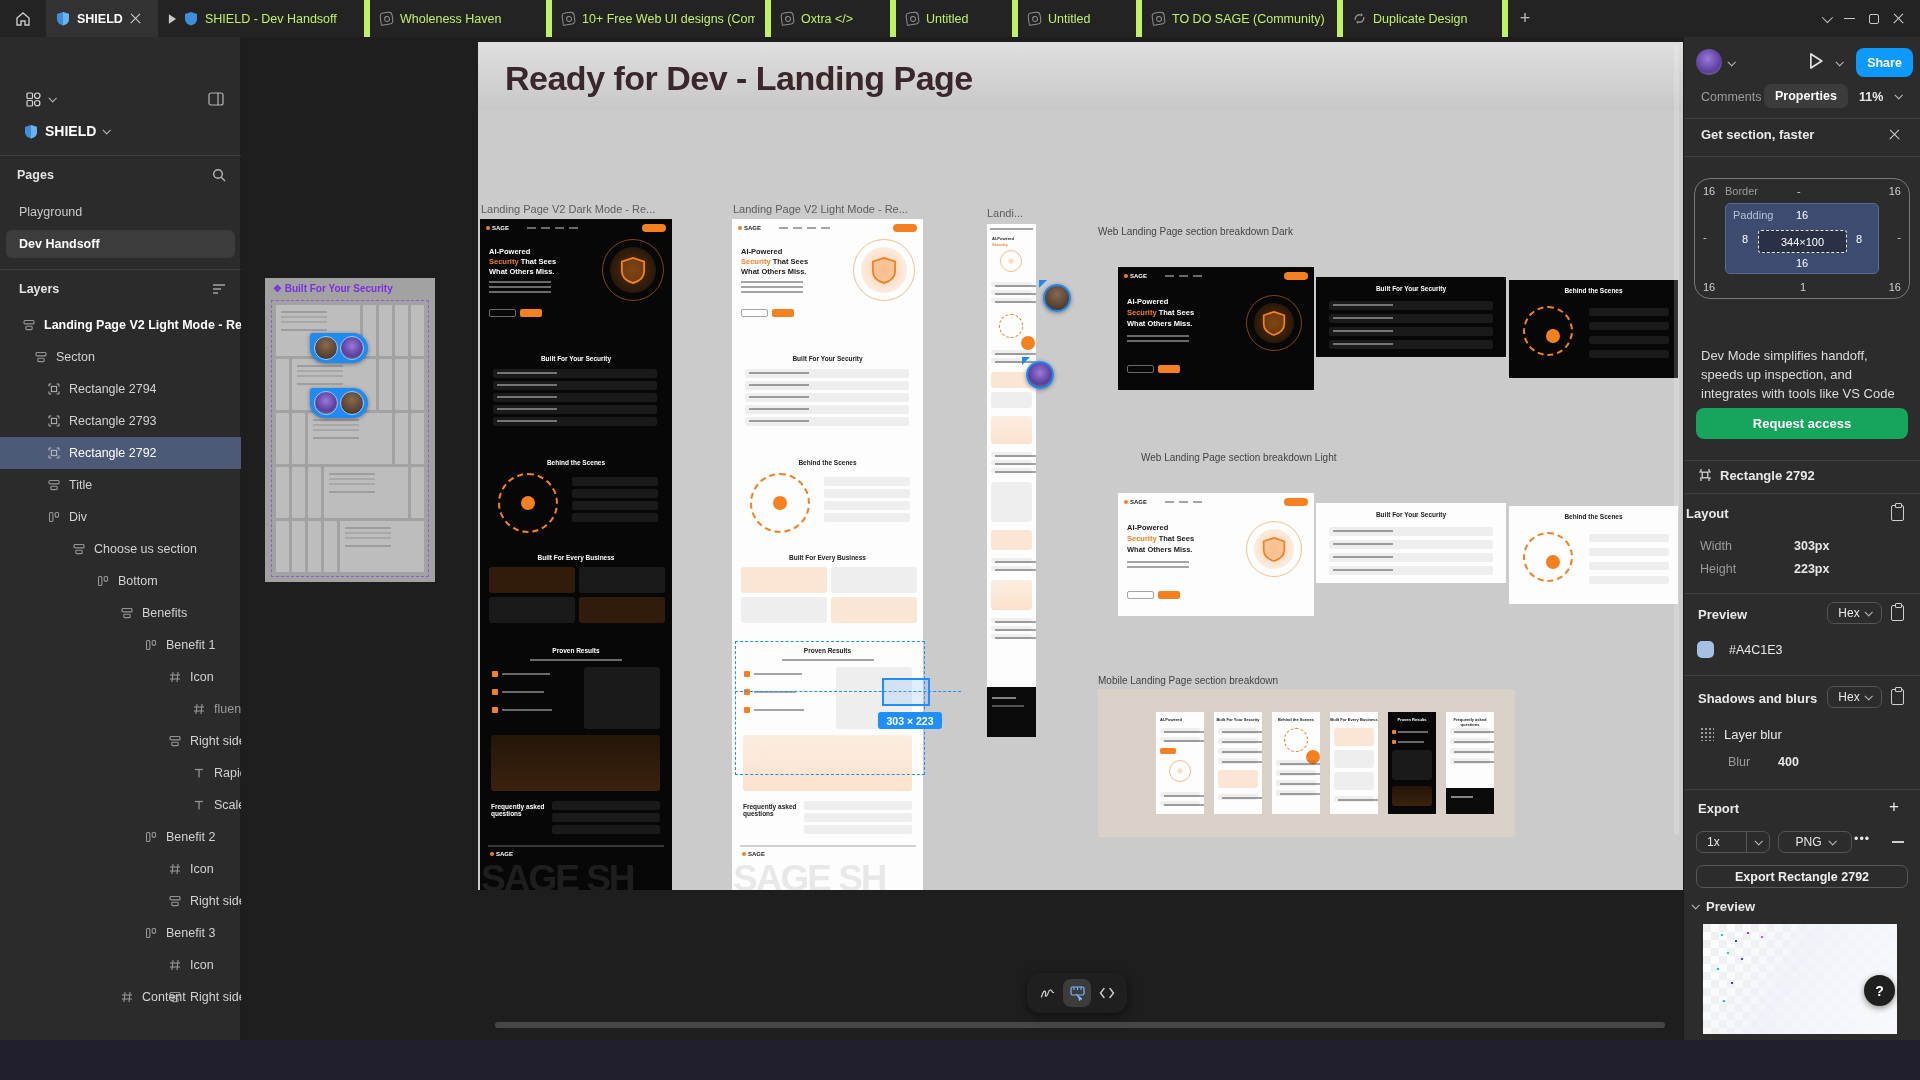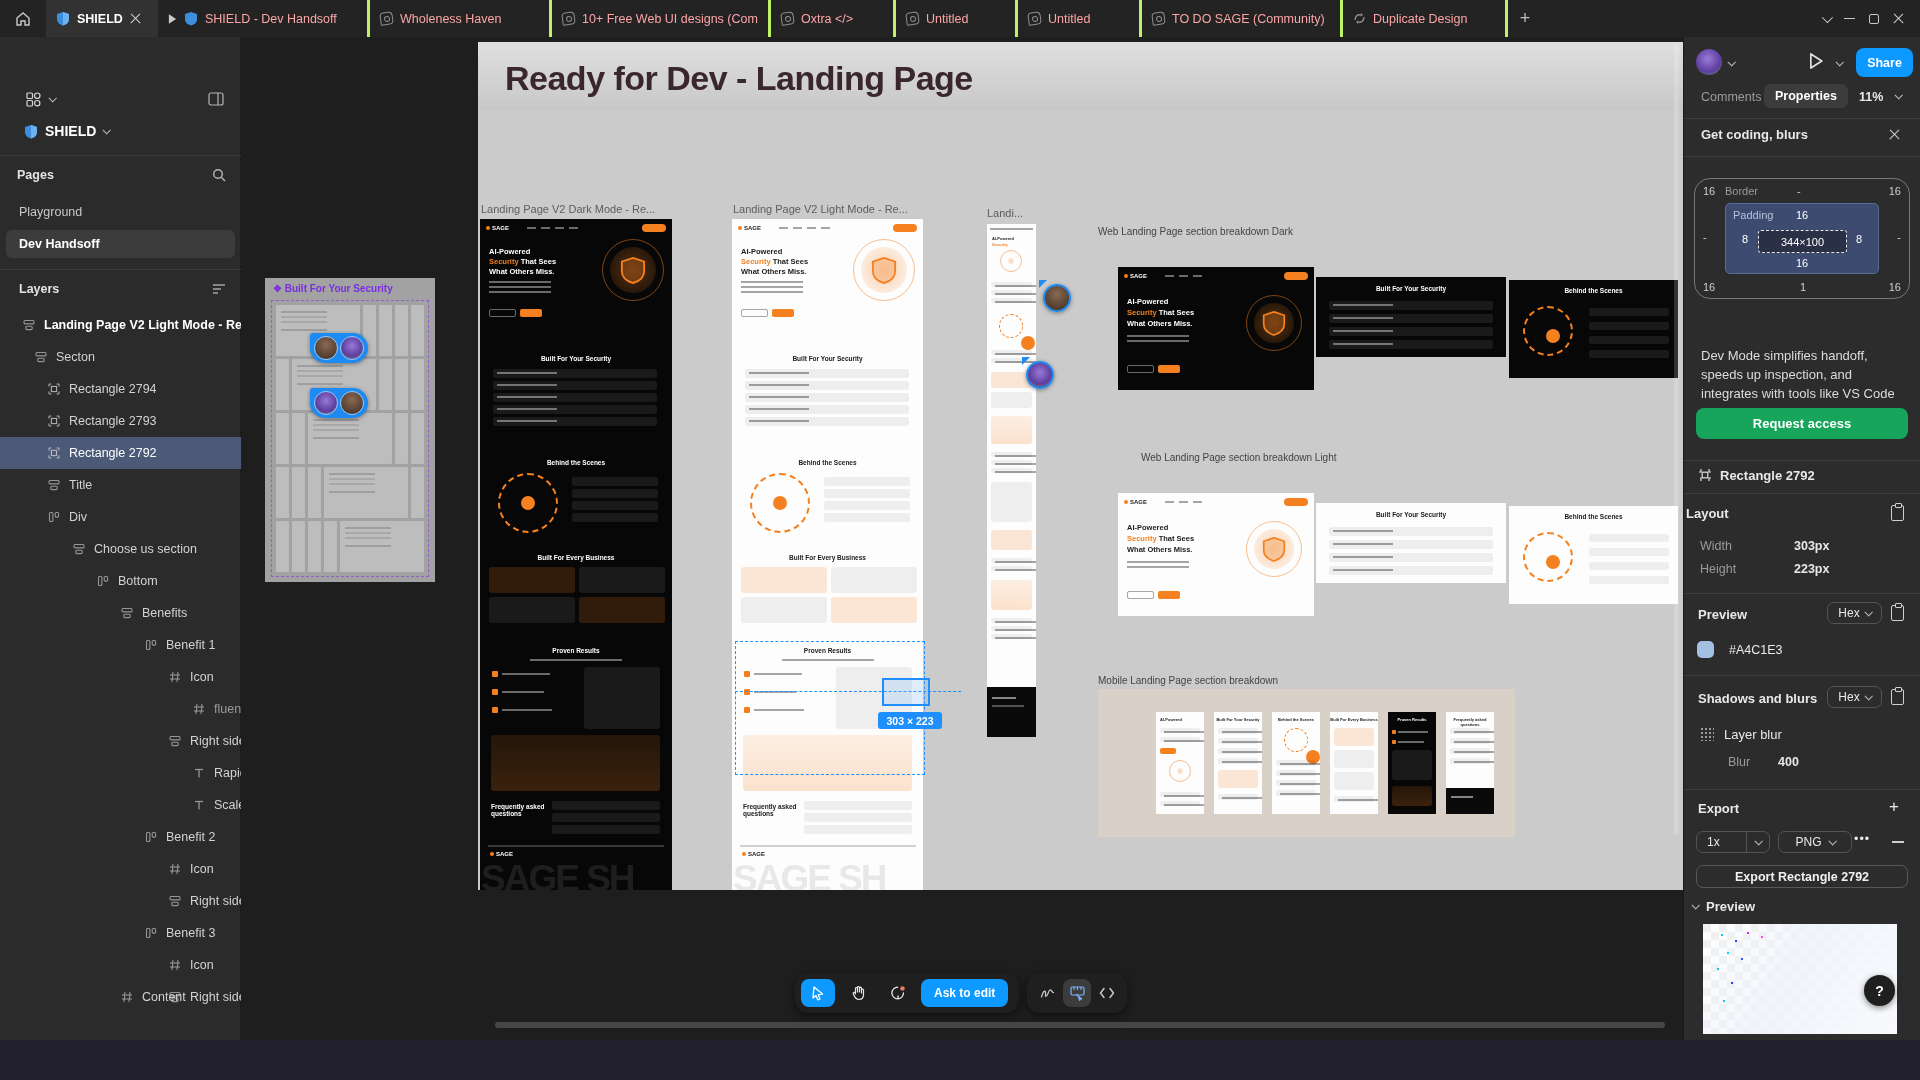--- a/index.html
+++ b/index.html
@@ -3,22 +3,22 @@
 <meta charset="utf-8">
 <style>
   * { margin:0; padding:0; box-sizing:border-box; }
   html,body { width:1920px; height:1080px; overflow:hidden; background:#1e1e1e;
     font-family:"Liberation Sans", sans-serif; -webkit-font-smoothing:antialiased; }
   .abs { position:absolute; }
   
   #tabbar { position:absolute; left:0; top:0; width:1920px; height:37px; background:#232323;
     display:flex; align-items:stretch; z-index:50; }
   .home-btn { width:46px; display:flex; align-items:center; justify-content:center; color:#c9c9c9; }
-  .tab { display:flex; align-items:center; gap:7px; padding:0 10px; font-size:12.5px; color:#fca5a5;
-    border-right:3px solid #bef264; white-space:nowrap; overflow:hidden; position:relative; }
+  .tab { display:flex; align-items:center; gap:7px; padding:0 10px; font-size:12.5px; color:#bef264;
+    border-right:6px solid #bef264; white-space:nowrap; overflow:hidden; position:relative; }
   .tab.active { background:#323232; color:#fff; font-weight:bold; border-right:none; }
   .tab .tlabel { overflow:hidden; text-overflow:clip; }
   .fileicon { width:13px; height:13px; border:1.3px solid #8f8f8f; border-radius:4px 4px 4px 1px;
     position:relative; flex:none; transform:rotate(-8deg); }
   .fileicon::after{ content:""; position:absolute; left:3px; top:3px; width:4px; height:4px;
     border:1.2px solid #8f8f8f; border-radius:50%; }
   .shield-ic { width:14px; height:15px; flex:none; }
   .xbars { position:relative; width:11px; height:11px; flex:none; cursor:pointer; }
   .xbars::before,.xbars::after{ content:""; position:absolute; left:-1px; top:5px; width:13px; height:1.4px; background:#cfcfcf; }
   .xbars::before{ transform:rotate(45deg);} .xbars::after{ transform:rotate(-45deg);}
@@ -864,39 +864,20 @@
         <div class="abs" style="left:0; bottom:0; width:48px; height:26px; background:#0a0a0a"></div>
         <div class="m-l" style="left:5px; bottom:16px; width:22px; background:rgba(255,255,255,.5)"></div>
       </div>
   </div>
 
   <div class="sel-rect" style="left:494px; top:604px; width:190px; height:134px"></div>
   <div class="sel-hline" style="left:494px; top:654px; width:226px"></div>
   <div class="hover-rect" style="left:641px; top:641px; width:48px; height:28px"></div>
   <div class="size-badge" style="left:637px; top:675px; width:64px; height:17px">303 × 223</div>
 
-  <div class="ftool" style="left:554px; top:936px; width:224px">
-    <div class="tool active-blue">
-      <svg width="14" height="15" viewBox="0 0 14 15">
-          <path d="M3 1 L11.5 8 L7.2 8.6 L9 13 L6.8 13.8 L5 9.6 L2 12 Z" fill="none" stroke="#fff" stroke-width="1.3" stroke-linejoin="round"></path>
-        </svg>
-    </div>
-    <div class="tool">
-      <svg width="15" height="16" viewBox="0 0 15 16">
-          <path d="M4.5 8 V3.5 a1 1 0 0 1 2 0 V7 M6.5 7 V2.5 a1 1 0 0 1 2 0 V7 M8.5 7 V3.2 a1 1 0 0 1 2 0 V8 M10.5 8 V5 a1 1 0 0 1 2 0 v4.5 c0 3-1.8 5-4.5 5 c-2.2 0-3.4-1-4.4-3 L2.2 8.7 a1.1 1.1 0 0 1 1.9-1 L4.5 9" fill="none" stroke="#e8e8e8" stroke-width="1.2" stroke-linecap="round"></path>
-        </svg>
-    </div>
-    <div class="tool">
-      <svg width="16" height="16" viewBox="0 0 16 16">
-          <path d="M13.5 8 a5.8 5.8 0 1 1 -5.8 -5.8 M8 13.8 L8 11" fill="none" stroke="#e8e8e8" stroke-width="1.3" stroke-linecap="round"></path>
-          <circle cx="12.5" cy="3.5" r="2.2" fill="#f07a6a"></circle>
-        </svg>
-    </div>
-    <div class="ask-btn">Ask to edit</div>
-  </div>
   <div class="ftool" style="left:786px; top:936px; width:100px; gap:2px">
     <div class="tool" style="width:30px">
       <svg width="15" height="13" viewBox="0 0 15 13">
           <path d="M1.5 10 C3 4 5 3 5.5 5 C6 7 4.5 10 6.5 9 C8.5 8 8 3.5 10 3 C12 2.5 12 6 13.5 5.5" fill="none" stroke="#cfcfcf" stroke-width="1.2" stroke-linecap="round"></path>
         </svg>
     </div>
     <div class="tool active-gray" style="width:30px">
       <svg width="15" height="15" viewBox="0 0 15 15">
           <rect x="1" y="1" width="13" height="8" rx="1.5" fill="none" stroke="#7ab8ff" stroke-width="1.2"></rect>
           <path d="M4 1 v3 M7.5 1 v3 M11 1 v3" stroke="#7ab8ff" stroke-width="1.1"></path>
@@ -924,21 +905,21 @@
   </div>
   <div class="dchev abs" style="left:152px; top:23px"></div>
   <div class="share-btn">Share</div>
 
   <div class="ptxt pmut" style="left:17px; top:53px">Comments</div>
   <div class="prop-pill">Properties</div>
   <div class="ptxt" style="left:175px; top:53px; font-weight:bold">11%</div>
   <div class="dchev abs" style="left:211px; top:56px"></div>
   <div class="pdiv" style="top:81px"></div>
 
-  <div class="ptxt pbold" style="left:17px; top:90px">Get coding, blurs</div>
+  <div class="ptxt pbold" style="left:17px; top:90px">Get section, faster</div>
   <div class="xbars abs" style="left:205px; top:92px"></div>
   <div class="pdiv" style="top:119px"></div>
 
   <div class="bm-outer">
     <div class="bm-t" style="left:8px; top:6px">16</div>
     <div class="bm-t" style="left:30px; top:6px; color:#9b9b9b">Border</div>
     <div class="bm-t" style="left:102px; top:6px">-</div>
     <div class="bm-t" style="right:8px; top:6px">16</div>
     <div class="bm-t" style="left:8px; top:52px">-</div>
     <div class="bm-t" style="right:8px; top:52px">-</div>

